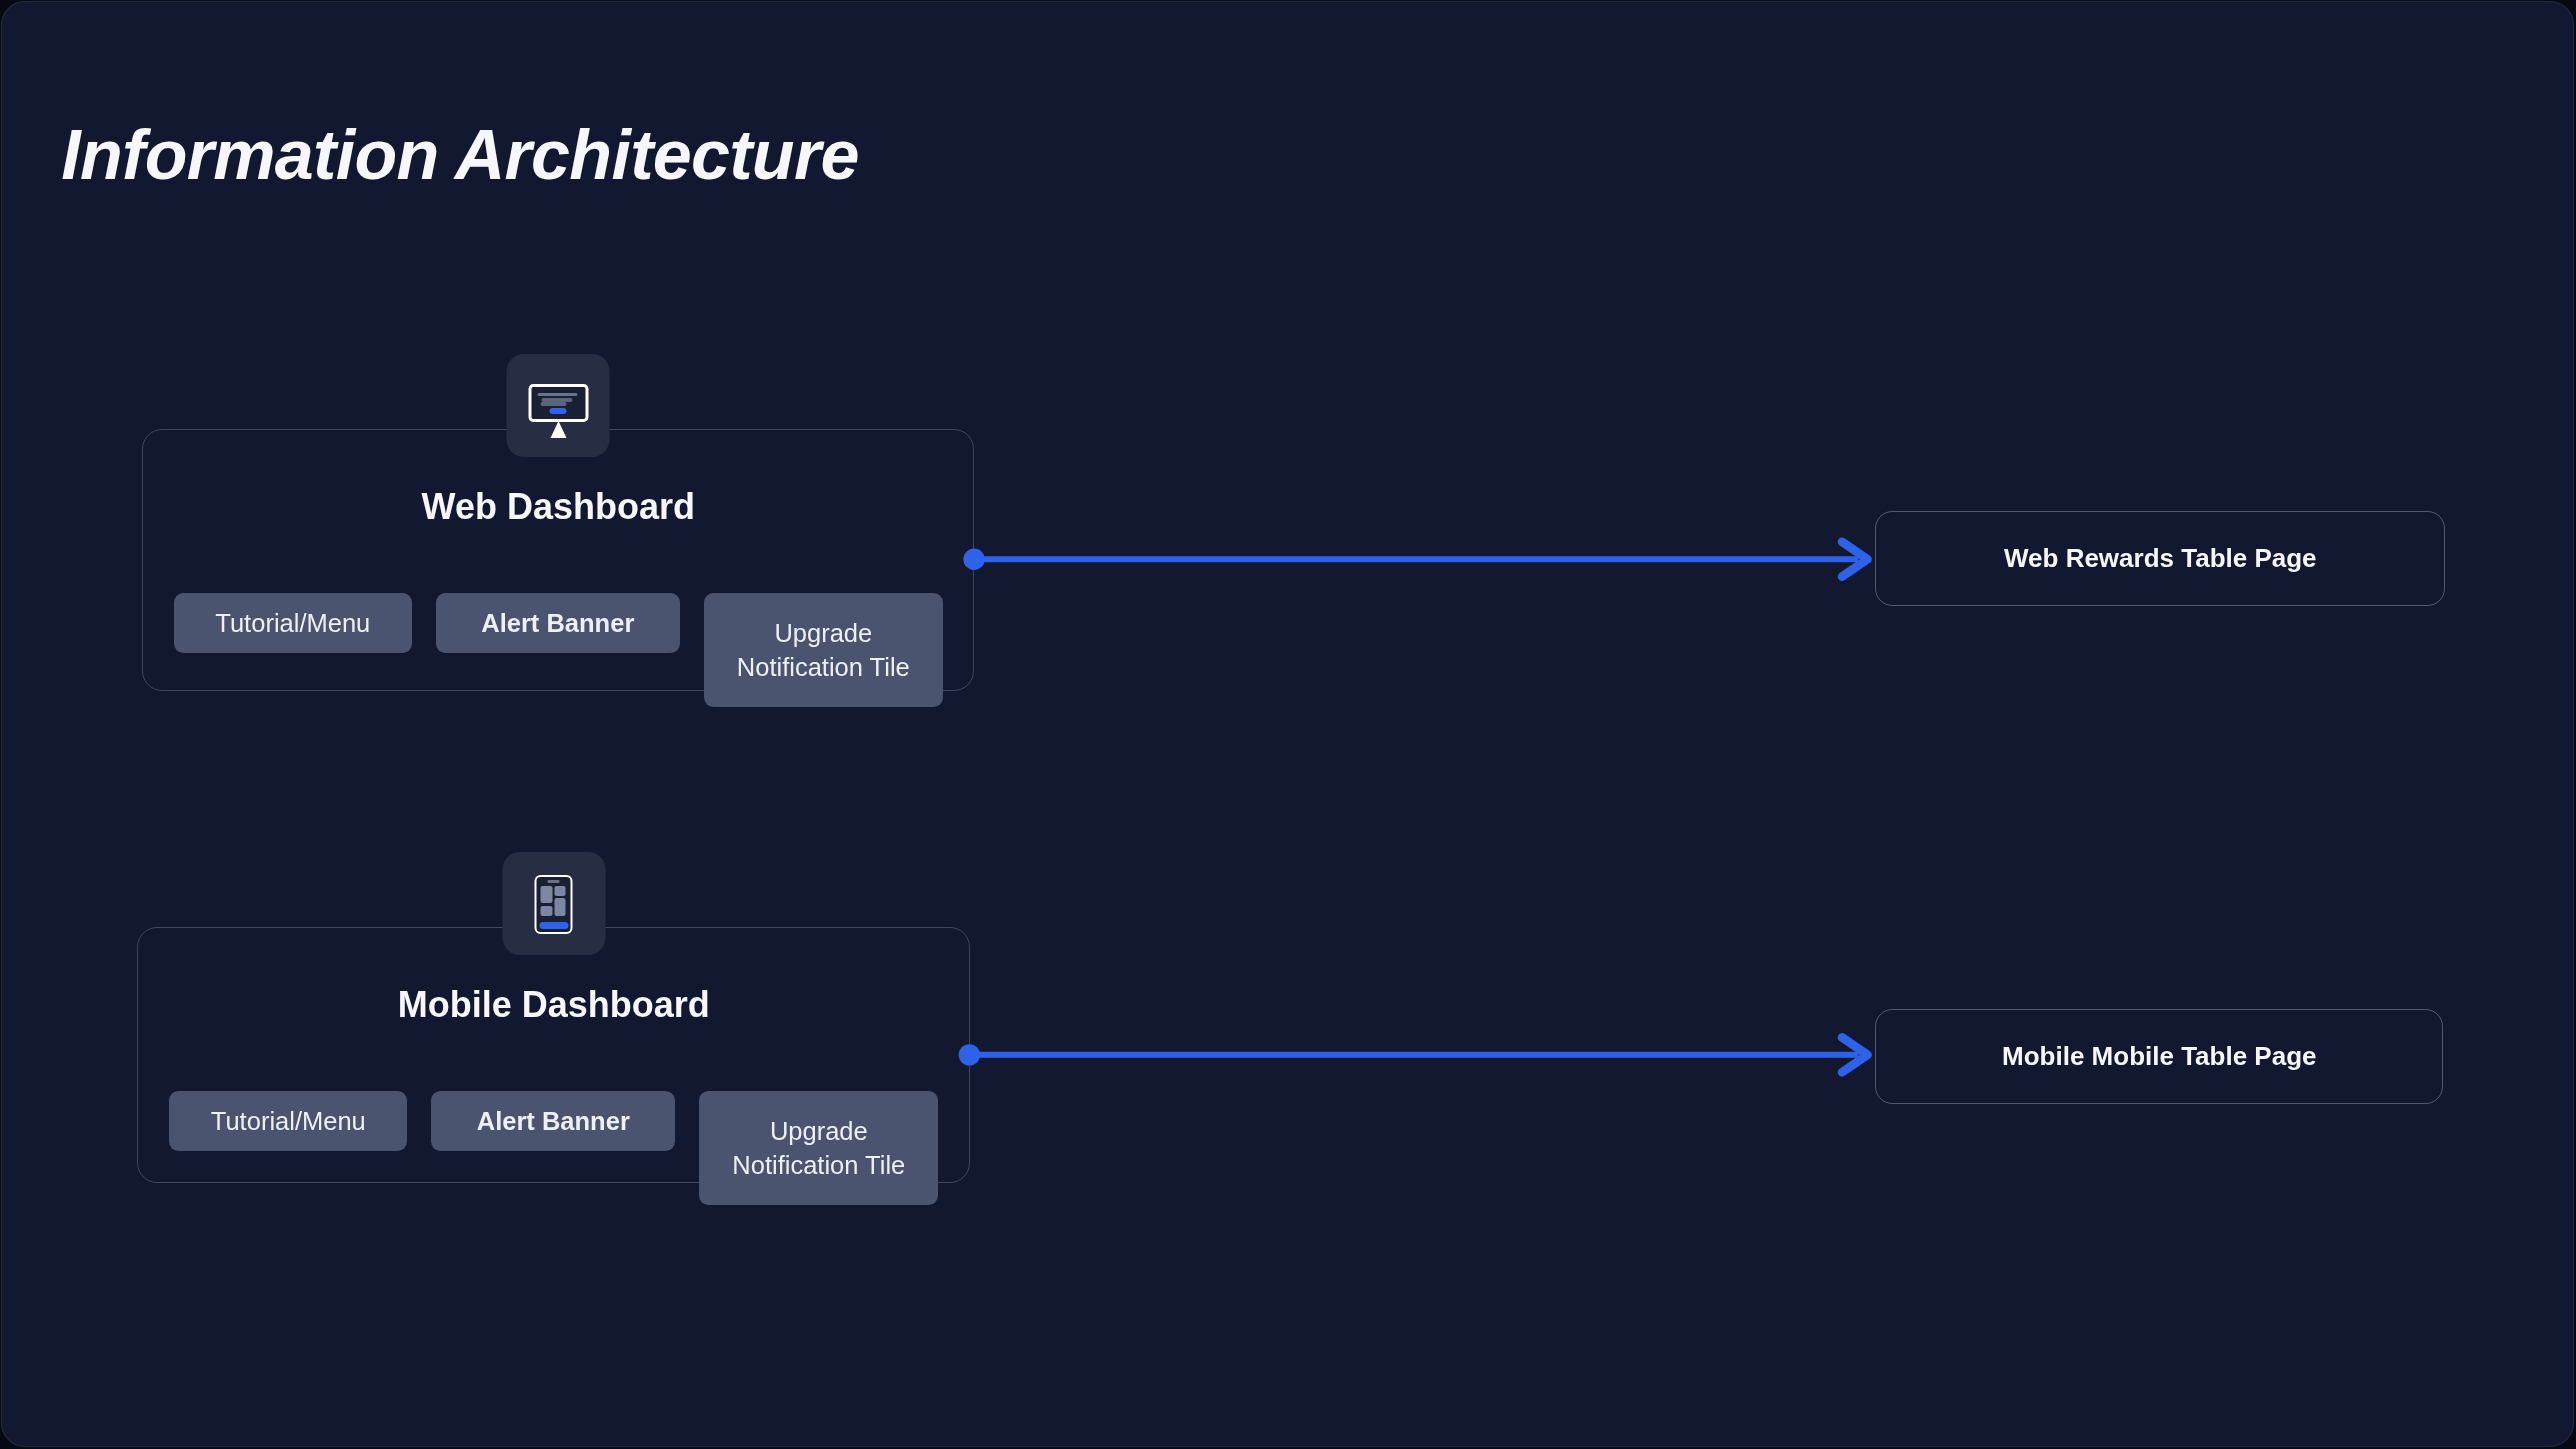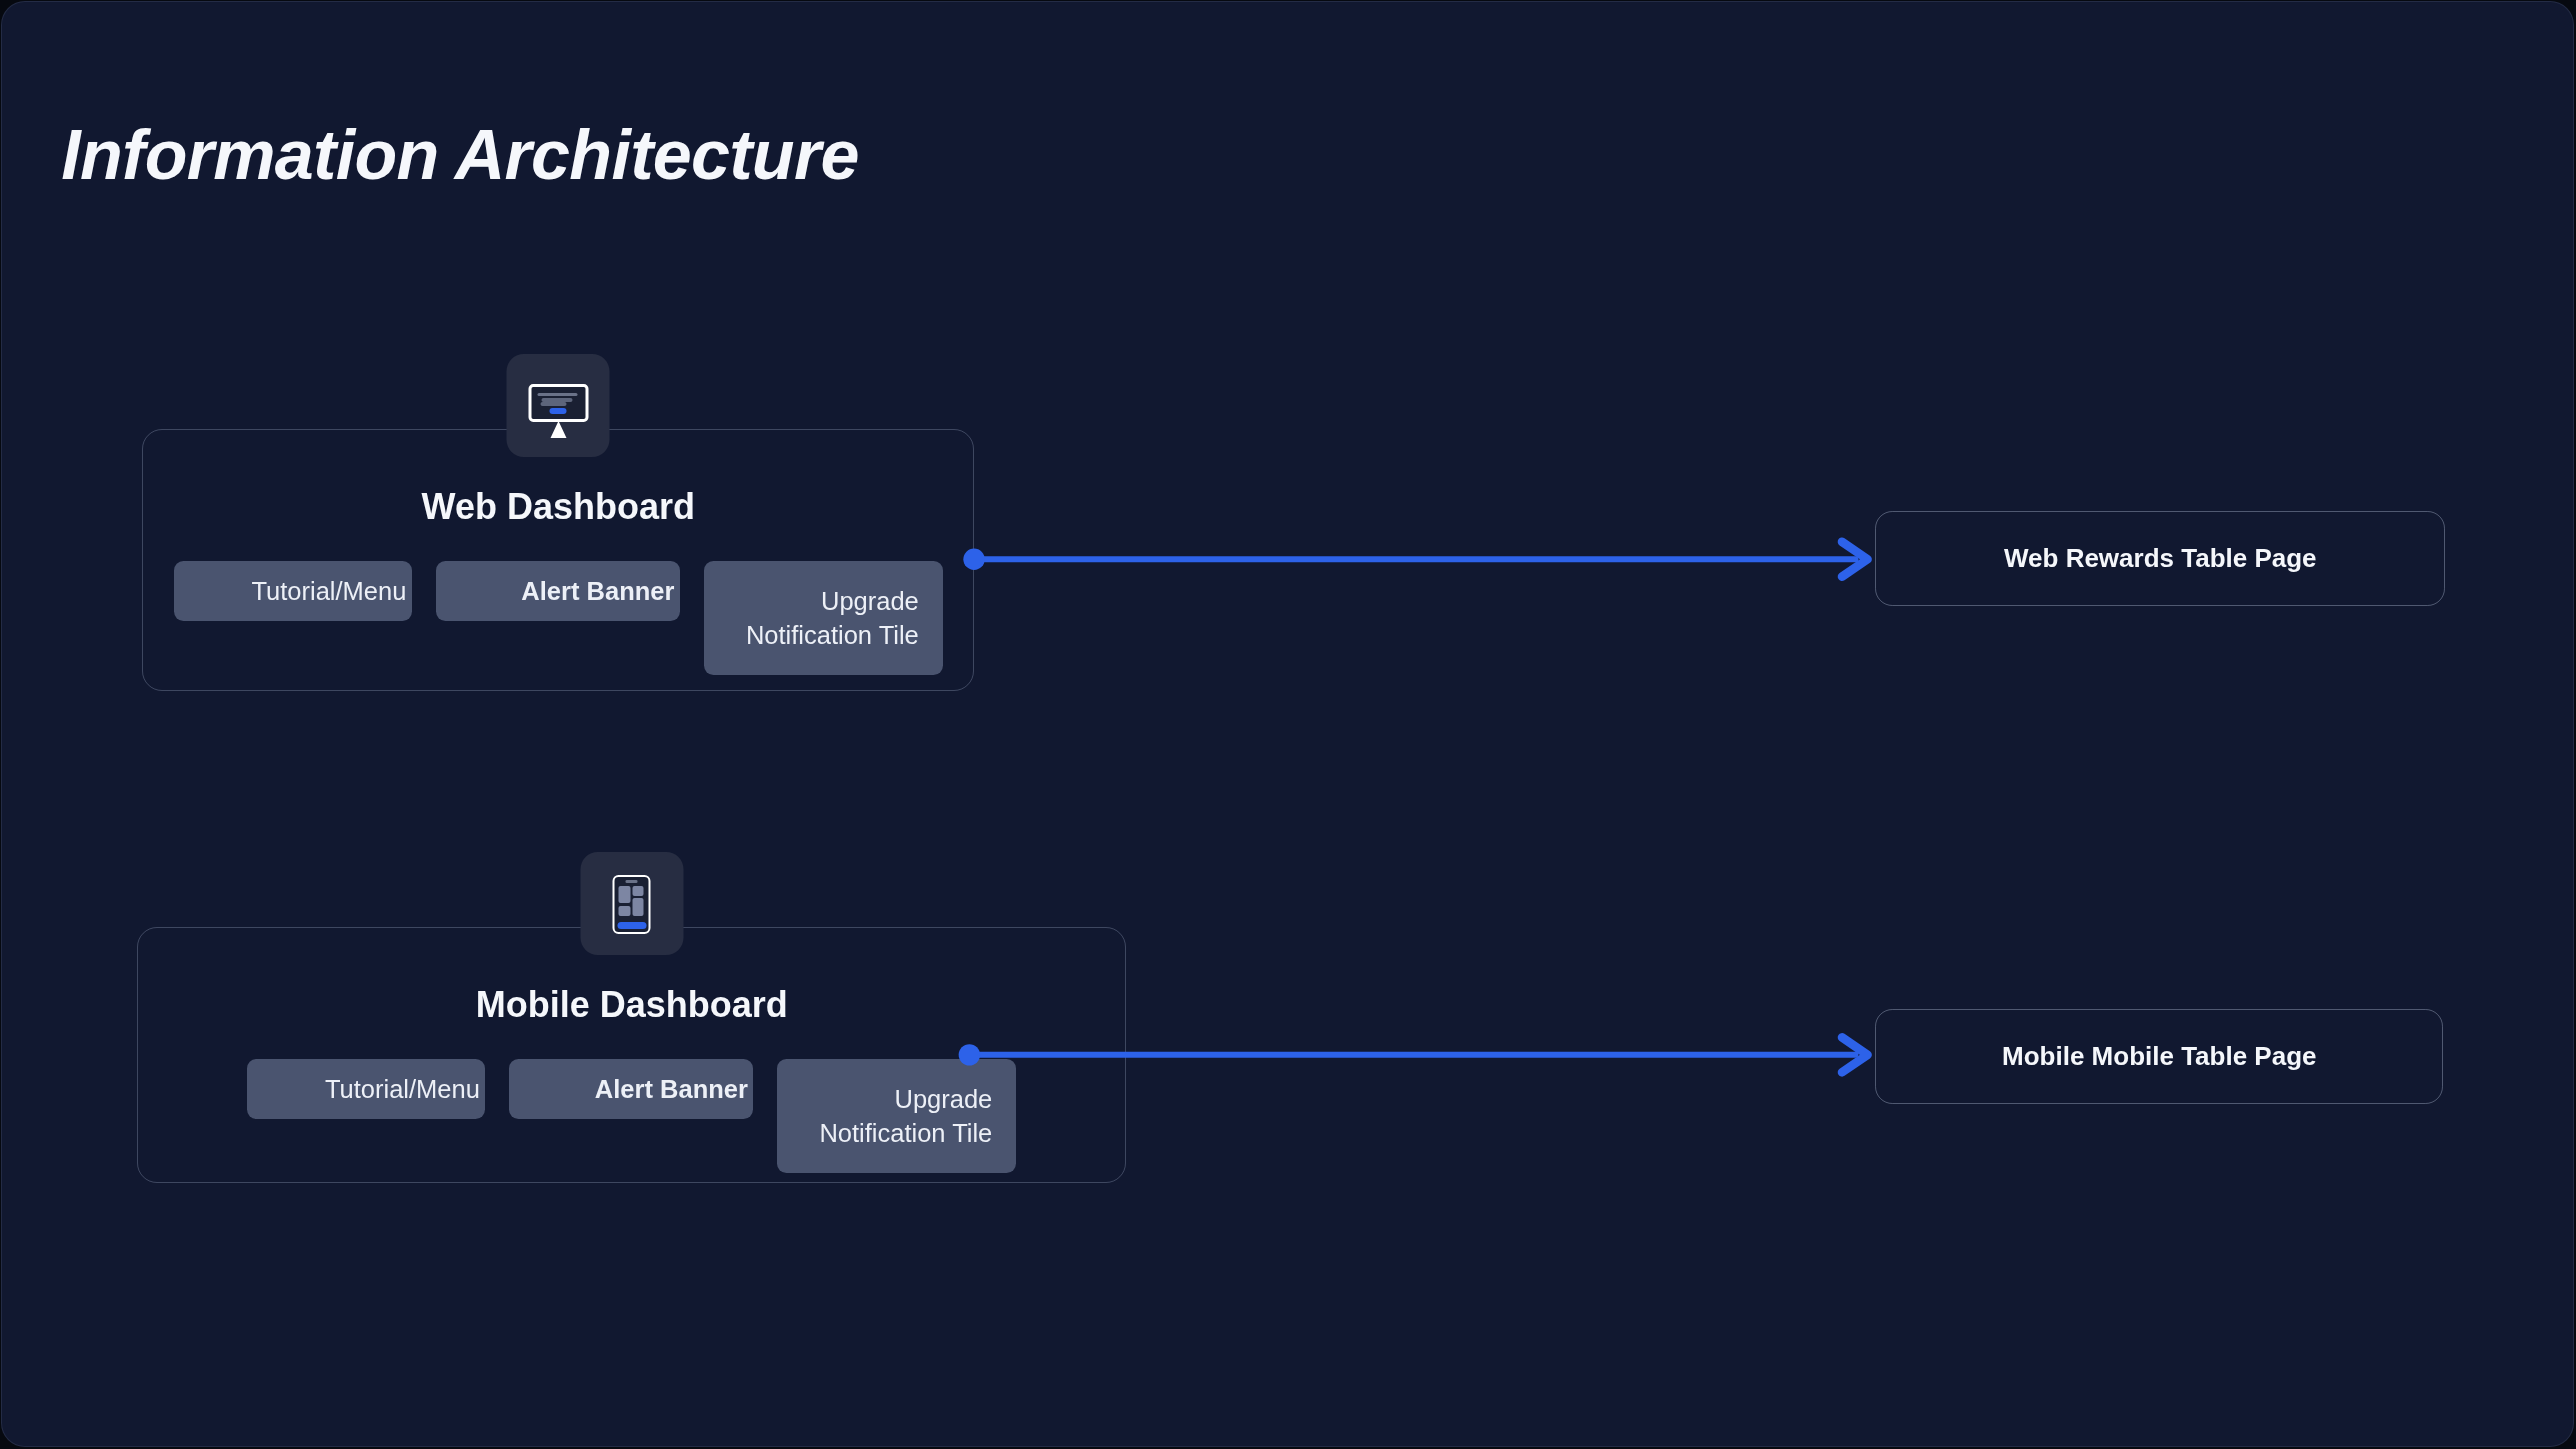--- a/index.html
+++ b/index.html
@@ -30,39 +30,39 @@
     font-size:70px;font-weight:600;letter-spacing:-0.7px;
     color:var(--text-white);line-height:1.1;font-style:italic;
   }
   
   .card{
     position:absolute;
     border:1.3px solid var(--card-border);
     border-radius:20px;
   }
   .card.web{left:140px;top:427px;width:832px;height:262px;}
-  .card.mobile{left:135px;top:925px;width:989px;height:256px;}
+  .card.mobile{left:135px;top:925px;width:833px;height:256px;}
   .icon-tile{
     position:absolute;left:50%;top:-76px;transform:translateX(-50%);
     width:103px;height:103px;border-radius:17.4px;
     background:var(--icon-tile-bg);
   }
   .card-title{
     position:absolute;top:58px;left:0;right:0;
     text-align:center;font-size:36px;font-weight:600;
     color:var(--text-white);line-height:38px;
   }
   .chip-row{
     position:absolute;top:131px;left:0;right:0;
     display:flex;justify-content:center;align-items:flex-start;gap:24px;
   }
   .chip{
     background:var(--chip-bg);border-radius:9.4px;
     color:var(--chip-text);font-size:25.5px;line-height:34px;
-    text-align:right;padding:12.7px 5.4px;
+    text-align:center;padding:12.7px 5.4px;margin-top:32px;
   }
   .chip.w1{width:238px;}
   .chip.w2{width:244px;font-weight:bold;}
   .chip.w3{width:239px;padding:23px 24px;}
   
   .target-box{
     position:absolute;
     border:1.3px solid var(--target-border);
     border-radius:17.4px;
     display:flex;align-items:center;justify-content:center;

